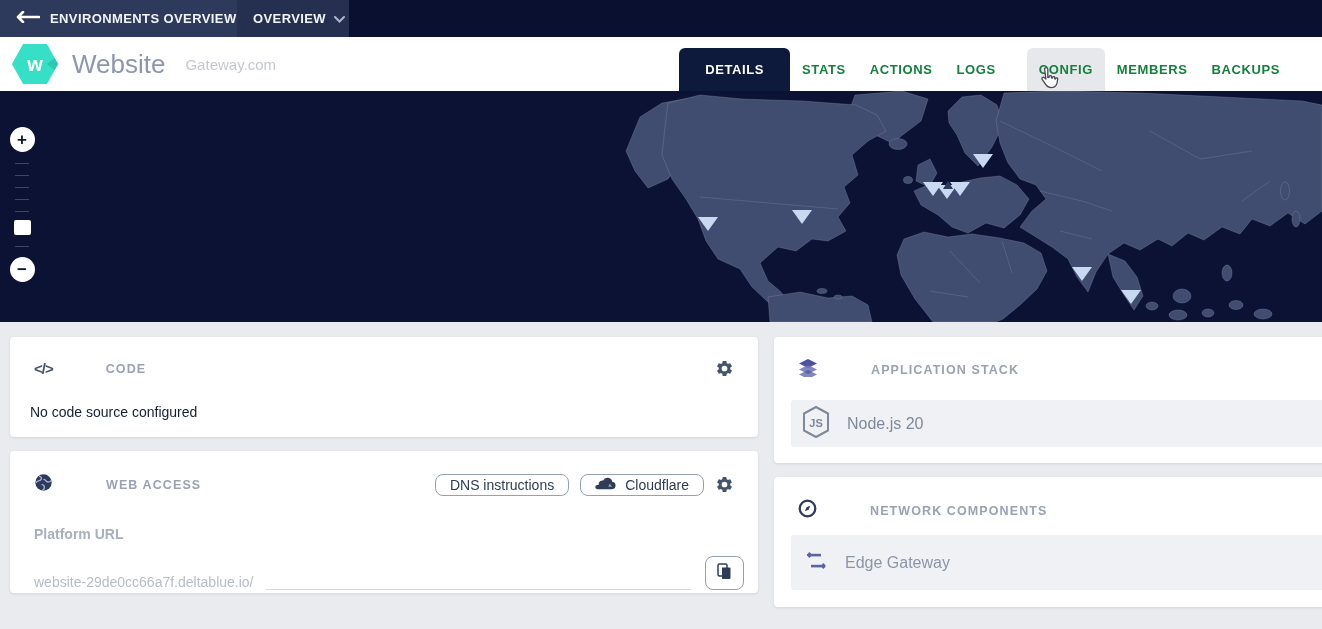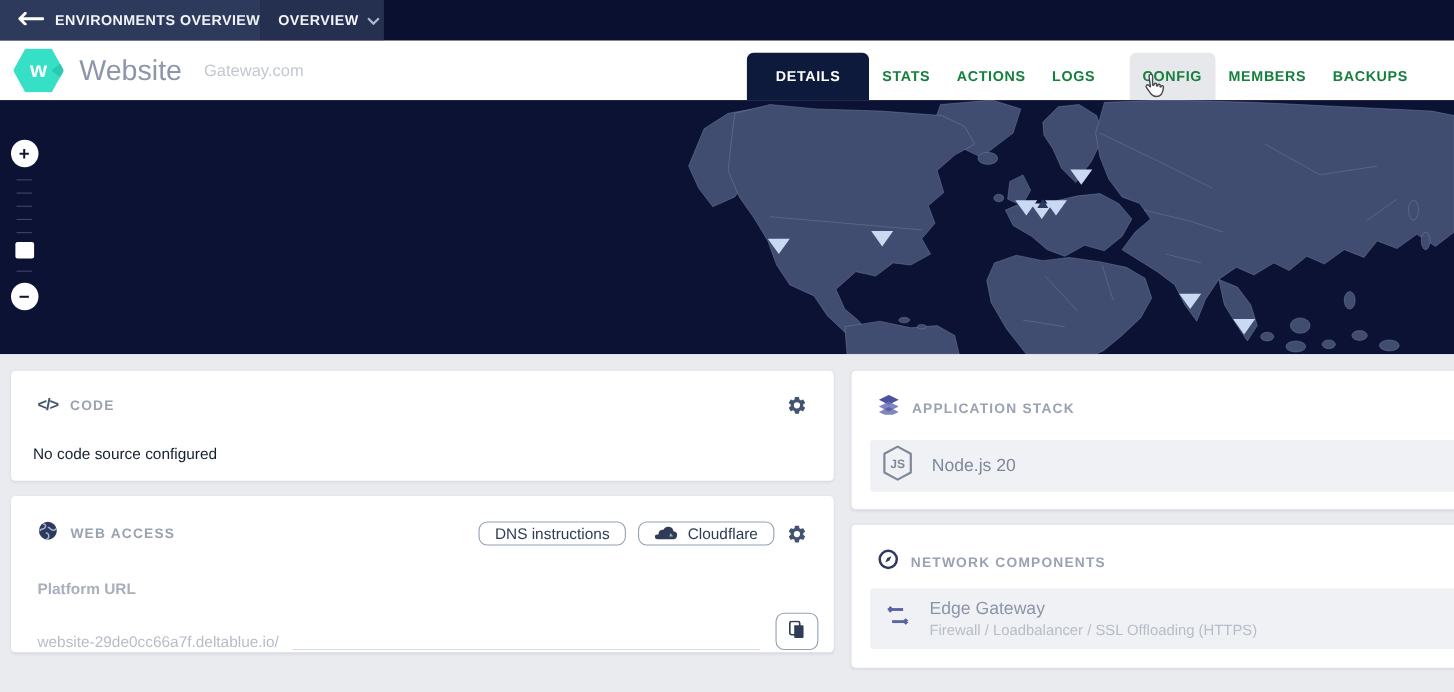--- a/index.html
+++ b/index.html
@@ -37,21 +37,21 @@
   .zoomctl { position:absolute; left:8px; top:36px; width:28px; display:flex; flex-direction:column; align-items:center; }
   .zc-btn { width:25px; height:25px; border-radius:50%; background:#ffffff; color:#10182e;
             display:flex; align-items:center; justify-content:center; font-size:17px; font-weight:bold; cursor:pointer; }
   .zc-tick { width:14px; height:1px; background:#3c466b; margin-top:11px; }
   .zc-handle { width:17px; height:15px; background:#ffffff; border-radius:2px; margin-top:8px; cursor:grab; }
   .zc-minus { margin-top:10px; }
 
   .content { position:absolute; left:0; top:322px; width:1322px; height:307px; background:#e9ebef; }
   .card { position:absolute; background:#ffffff; border-radius:4px; box-shadow:0 1px 3px rgba(20,30,60,.10); }
   .card-head { display:flex; align-items:center; gap:11px; padding:22px 24px 0 24px; }
-  .card-title { font-size:12.5px; font-weight:bold; letter-spacing:1.1px; color:#9aa2b1; }
+  .card-title { font-size:12.5px; font-weight:bold; letter-spacing:1.1px; color:#9aa2b1;margin-left:42px; }
   .spacer { flex:1; }
   .gear-btn { background:none; border:none; cursor:pointer; padding:0; display:flex; }
   .code-glyph { font-size:15px; font-weight:bold; color:#44546e; letter-spacing:-1px; }
   .empty-msg { padding:26px 0 0 20px; font-size:14px; color:#15202f; }
 
   .pill { height:22px; border:1px solid #94a0b4; border-radius:8px; background:#ffffff;
           display:flex; align-items:center; gap:8px; padding:0 14px; font-size:14px; color:#2e3c55; cursor:pointer; }
   .head-actions { display:flex; align-items:center; gap:11px; }
 
   .url-label { padding:30px 0 0 24px; font-size:14px; font-weight:bold; color:#a9b0bc; }
@@ -305,18 +305,17 @@
       <span>
         <svg width="26" height="22" viewBox="0 0 26 22">
             <path d="M8 5 L4 5 M8 5 L5.5 2.8 M8 5 L5.5 7.2" stroke="#5c63a2" stroke-width="2.2" fill="none"></path>
             <rect x="6" y="3.8" width="12" height="2.6" fill="#5c63a2"></rect>
             <path d="M18 16 L22 16 M22 16 L19.5 13.8 M22 16 L19.5 18.2" stroke="#5c63a2" stroke-width="2.2" fill="none"></path>
             <rect x="8" y="14.8" width="12" height="2.6" fill="#5c63a2"></rect>
           </svg>
       </span>
       <span class="net-texts">
         <span class="net-name">Edge Gateway</span>
-        <span class="net-desc">Firewall / Loadbalancer / SSL Offloading (HTTPS)</span>
       </span>
     </div>
   </div>
 
 </div>
 
 </body></html>

